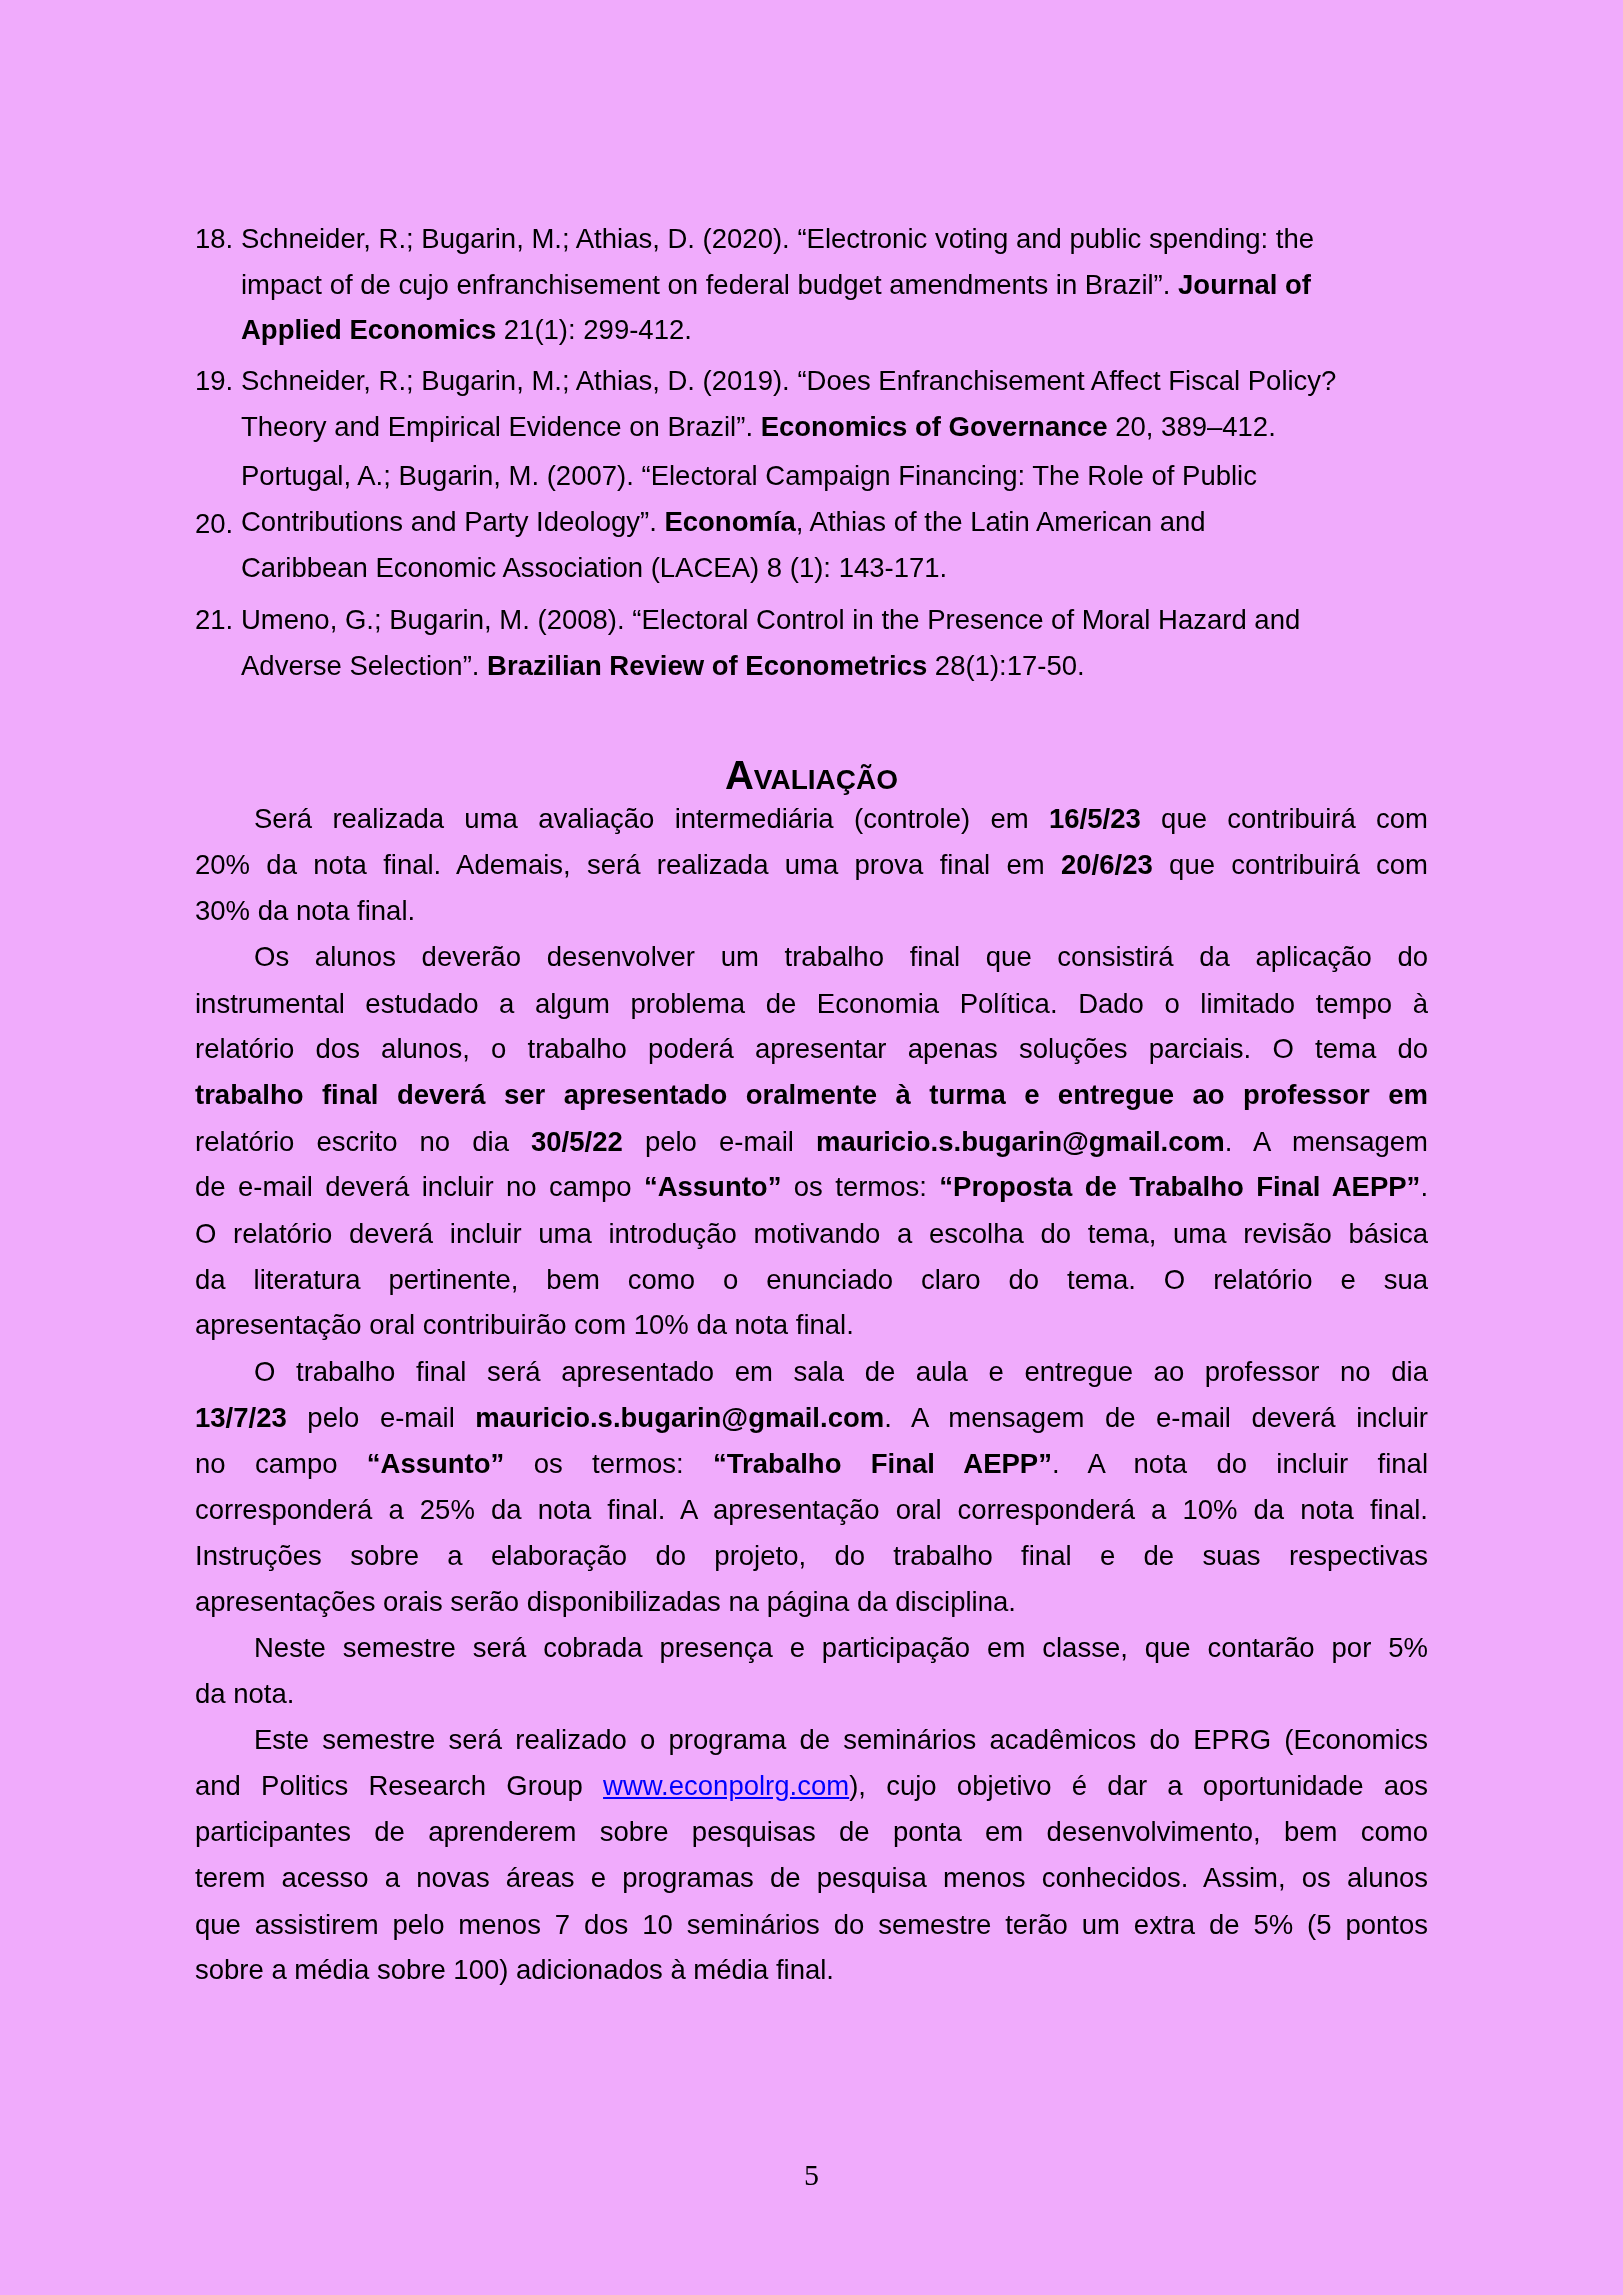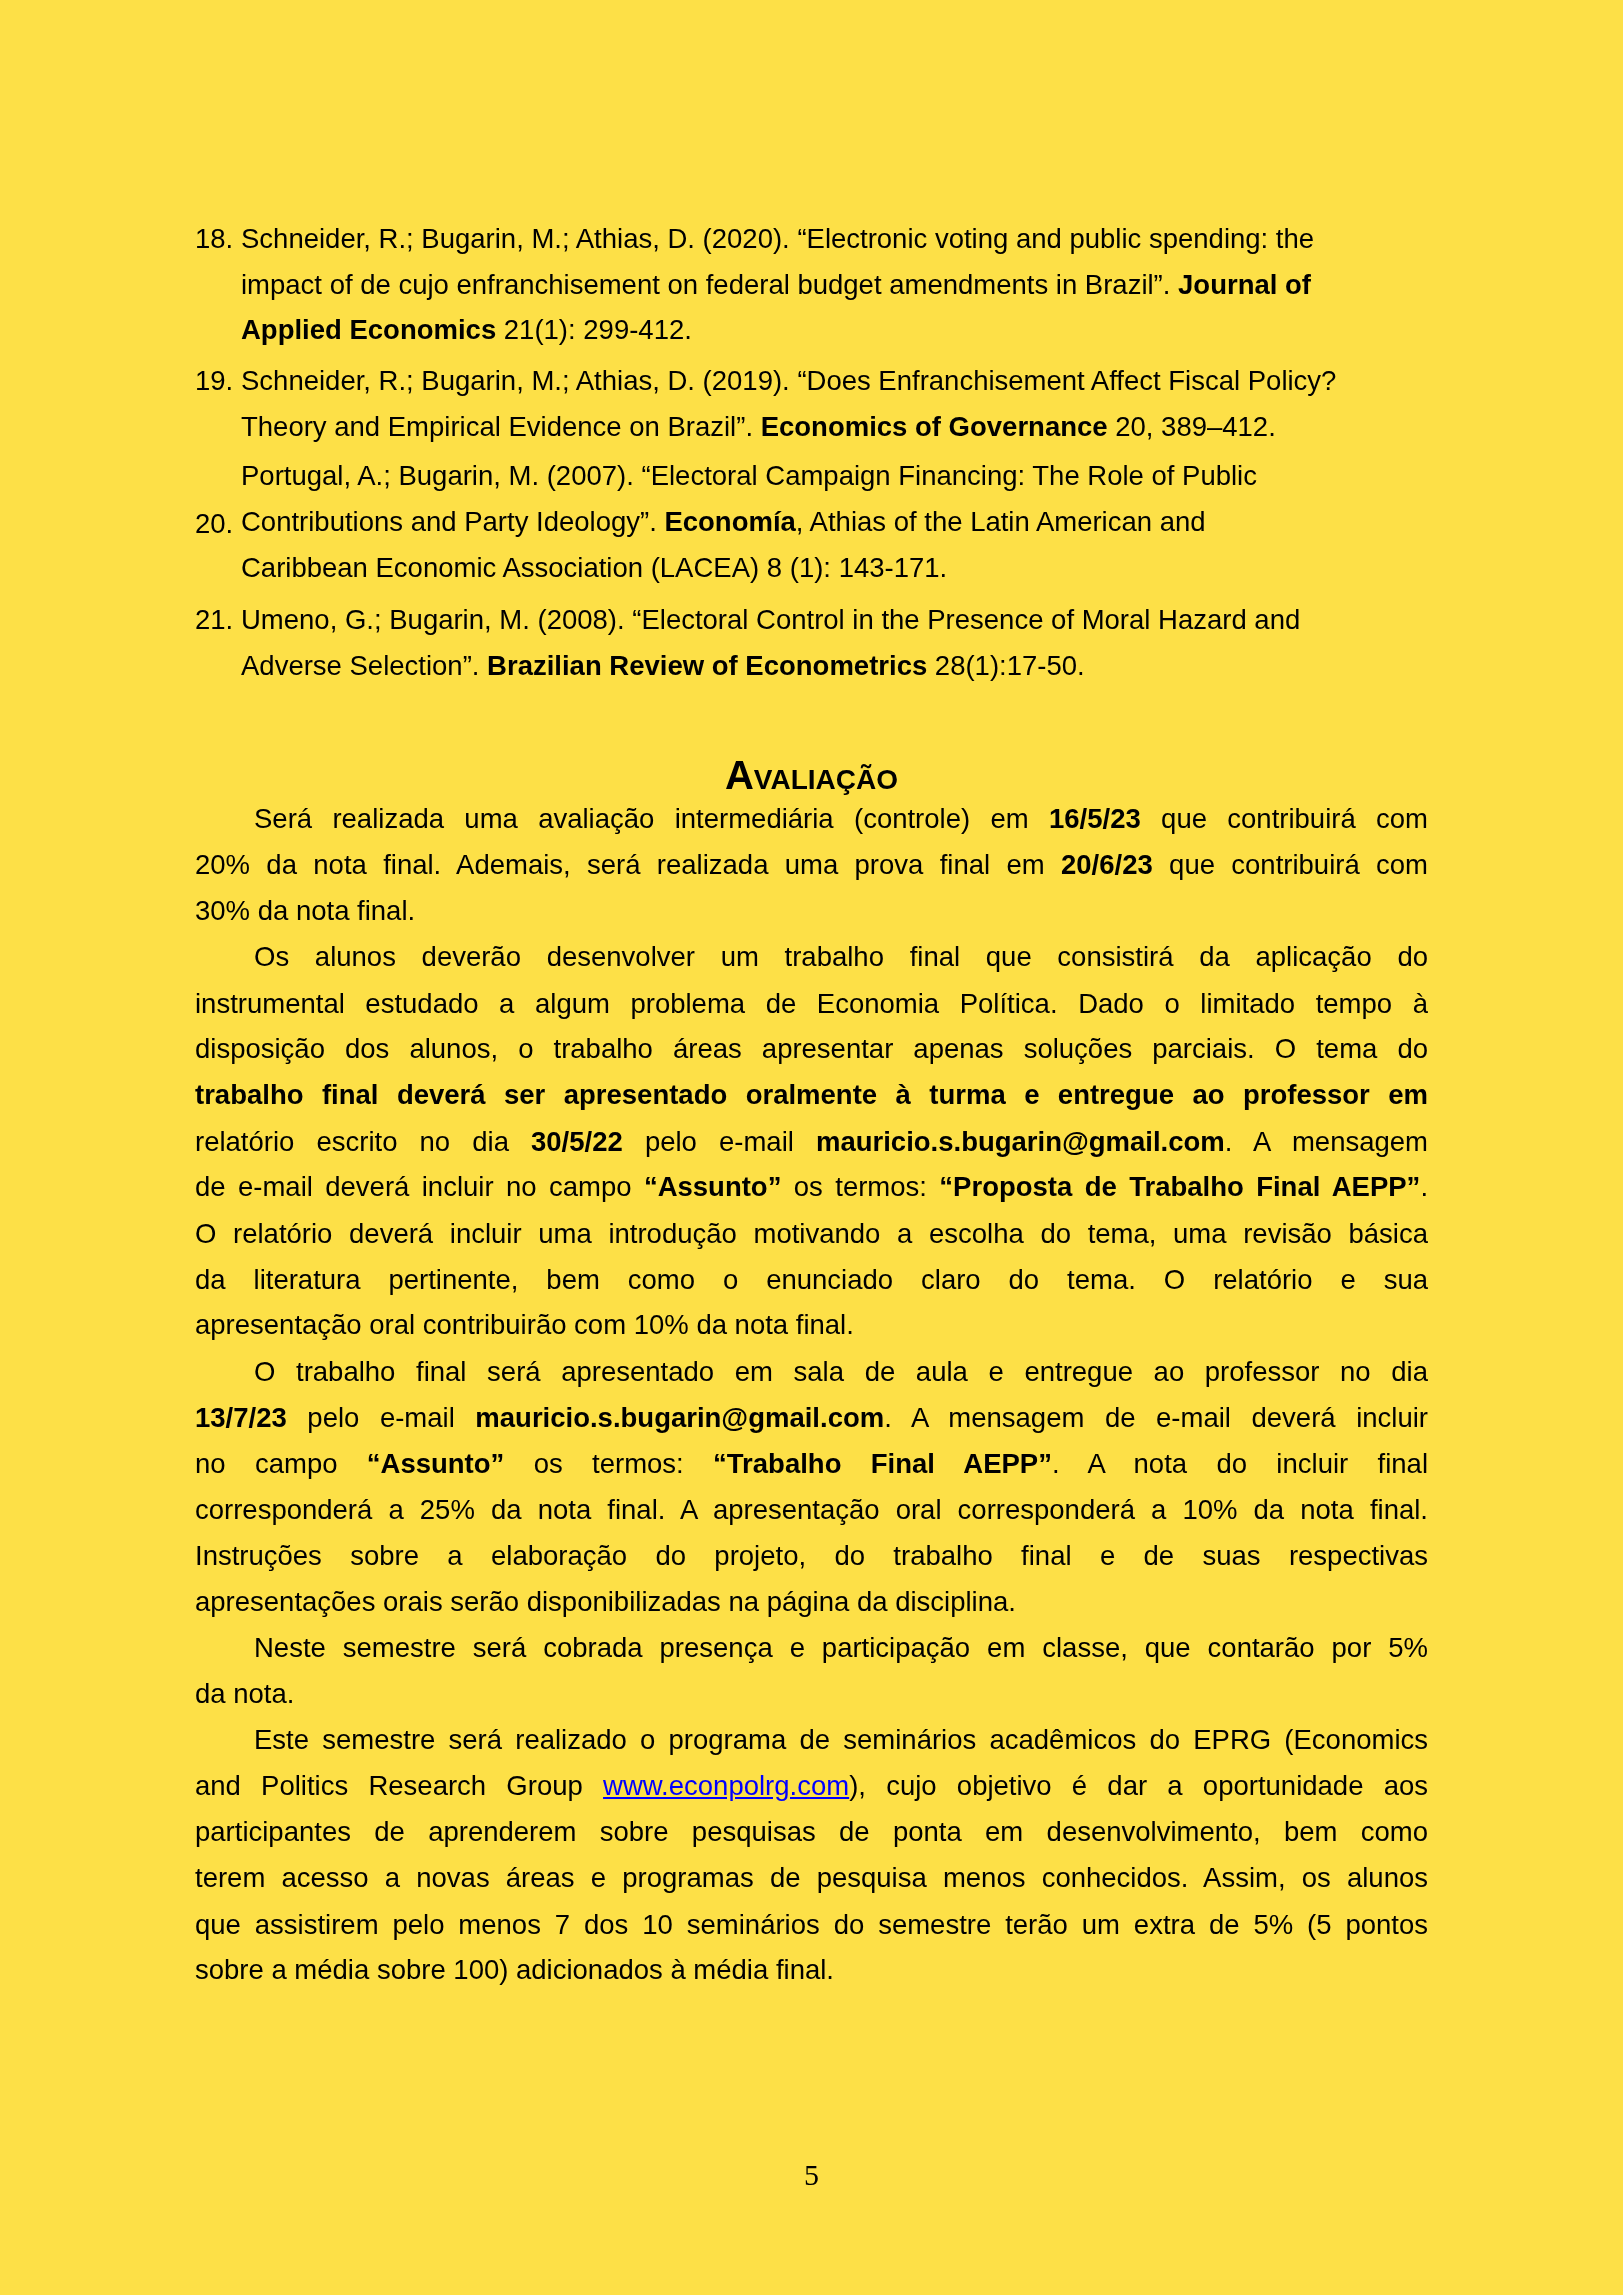--- a/index.html
+++ b/index.html
@@ -1,18 +1,18 @@
 <!DOCTYPE html>
 <html style="font-size:10.5px"><head>
 <meta charset="utf-8">
 <style>
   html, body { margin:0; padding:0; background:#ffffff; }
   body { width:1623px; height:2295px; position:relative; overflow:hidden;
          font-family:"Liberation Sans", sans-serif; color:#000; }
-  .page { position:absolute; left:0; top:0; width:1623px; height:2295px; background:#fde047; }
+  .page { position:absolute; left:0; top:0; width:1623px; height:2295px; background:#f0abfc; }
   .line { position:absolute; height:46px; line-height:46px; font-size:27.5px; white-space:nowrap; }
   .line.just { text-align:justify; text-align-last:justify; white-space:normal; overflow:hidden; }
   .refnum { position:absolute; height:46px; line-height:46px; font-size:27.5px; white-space:nowrap; }
   b, .b { font-weight:bold; }
   a.link { color:#0000ff; text-decoration:underline; }
   .heading { position:absolute; left:0; width:1623px; text-align:center; height:46px; line-height:46px;
              font-size:40px; font-weight:bold; font-variant:small-caps; }
   .pagenum { position:absolute; left:0; width:1623px; text-align:center; top:2152px; height:46px; line-height:46px;
              font-family:"Liberation Serif", serif; font-size:30px; }
 </style>
@@ -36,21 +36,21 @@
       <div class="line" style="left: 241px; top: 597px;"><span>Umeno, G.; Bugarin, M. (2008). “Electoral Control in the Presence of Moral Hazard and</span></div>
       <div class="line" style="left: 241px; top: 643px;"><span>Adverse Selection”. </span><span class="b">Brazilian Review of Econometrics</span><span> 28(1):17-50.</span></div>
     </div>
   <div class="heading" style="top:752px;">Avaliação</div>
   <div id="body">
       <div class="line just" style="left: 254px; width: 1174px; top: 796px;"><span>Será realizada uma avaliação intermediária (controle) em </span><span class="b">16/5/23</span><span> que contribuirá com</span></div>
       <div class="line just" style="left: 195px; width: 1233px; top: 842px;"><span>20% da nota final. Ademais, será realizada uma prova final em </span><span class="b">20/6/23</span><span> que contribuirá com</span></div>
       <div class="line" style="left: 195px; width: 1233px; top: 888px;"><span>30% da nota final.</span></div>
       <div class="line just" style="left: 254px; width: 1174px; top: 934px;"><span>Os alunos deverão desenvolver um trabalho final que consistirá da aplicação do</span></div>
       <div class="line just" style="left: 195px; width: 1233px; top: 981px;"><span>instrumental estudado a algum problema de Economia Política. Dado o limitado tempo à</span></div>
-      <div class="line just" style="left: 195px; width: 1233px; top: 1026px;"><span>disposição dos alunos, o trabalho áreas apresentar apenas soluções parciais. O tema do</span></div>
+      <div class="line just" style="left: 195px; width: 1233px; top: 1026px;"><span>relatório dos alunos, o trabalho poderá apresentar apenas soluções parciais. O tema do</span></div>
       <div class="line just" style="left: 195px; width: 1233px; top: 1072px; font-weight: bold;"><span>trabalho final deverá ser apresentado oralmente à turma e entregue ao professor em</span></div>
       <div class="line just" style="left: 195px; width: 1233px; top: 1119px;"><span>relatório escrito no dia </span><span class="b">30/5/22</span><span> pelo e-mail </span><span class="b">mauricio.s.bugarin@gmail.com</span><span>. A mensagem</span></div>
       <div class="line just" style="left: 195px; width: 1233px; top: 1164px;"><span>de e-mail deverá incluir no campo </span><span class="b">“Assunto”</span><span> os termos: </span><span class="b">“Proposta de Trabalho Final AEPP”</span><span>.</span></div>
       <div class="line just" style="left: 195px; width: 1233px; top: 1211px;"><span>O relatório deverá incluir uma introdução motivando a escolha do tema, uma revisão básica</span></div>
       <div class="line just" style="left: 195px; width: 1233px; top: 1257px;"><span>da literatura pertinente, bem como o enunciado claro do tema. O relatório e sua</span></div>
       <div class="line" style="left: 195px; width: 1233px; top: 1302px;"><span>apresentação oral contribuirão com 10% da nota final.</span></div>
       <div class="line just" style="left: 254px; width: 1174px; top: 1349px;"><span>O trabalho final será apresentado em sala de aula e entregue ao professor no dia</span></div>
       <div class="line just" style="left: 195px; width: 1233px; top: 1395px;"><span class="b">13/7/23</span><span> pelo e-mail </span><span class="b">mauricio.s.bugarin@gmail.com</span><span>. A mensagem de e-mail deverá incluir</span></div>
       <div class="line just" style="left: 195px; width: 1233px; top: 1441px;"><span>no campo </span><span class="b">“Assunto”</span><span> os termos: </span><span class="b">“Trabalho Final AEPP”</span><span>. A nota do incluir final</span></div>
       <div class="line just" style="left: 195px; width: 1233px; top: 1487px;"><span>corresponderá a 25% da nota final. A apresentação oral corresponderá a 10% da nota final.</span></div>

